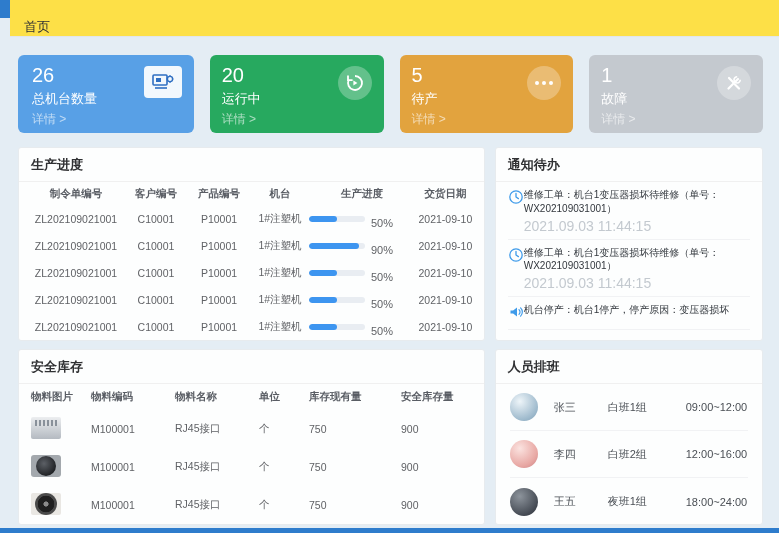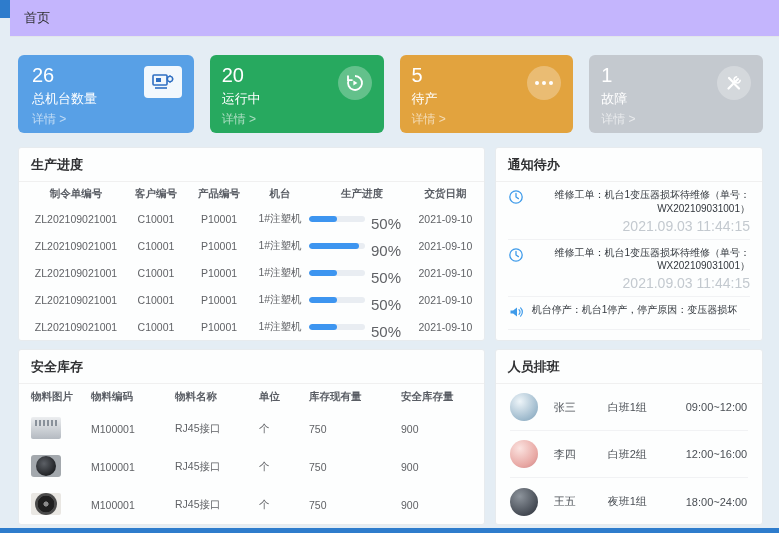--- a/index.html
+++ b/index.html
@@ -2,21 +2,21 @@
 <html><head>
 <meta charset="utf-8">
 <style>
   *{margin:0;padding:0;box-sizing:border-box;}
   body{background:#ffffff;font-family:"Liberation Sans","DejaVu Sans",sans-serif;}
   .page{position:relative;width:779px;height:536px;background:#e4edf4;overflow:hidden;}
   .corner{position:absolute;left:0;top:0;width:10px;height:18px;background:#2e7ccc;}
   .bottom-white{position:absolute;left:0;right:0;bottom:0;height:3px;background:#ffffff;}
   .bottom-strip{position:absolute;left:0;right:0;bottom:3px;height:5px;background:#2e7ccc;}
 
-  .topbar{position:absolute;left:10px;top:0;right:0;height:37px;background:#c4b5fd;border-bottom:1px solid #e2e6ea;display:flex;align-items:center;}
+  .topbar{position:absolute;left:10px;top:0;right:0;height:37px;background:#fde047;border-bottom:1px solid #e2e6ea;display:flex;align-items:flex-end;}
   .tab{font-size:13px;color:#303133;padding:0 14px;cursor:pointer;}
 
   .main{position:absolute;left:10px;top:37px;right:10px;bottom:10px;padding:8px 6px 0 8px;}
 
   .cards{display:flex;gap:16px;margin-top:10px;}
   .card{flex:1;height:78px;border-radius:6px;padding:9px 12px 5px;display:flex;flex-direction:column;color:#fff;cursor:pointer;}
   .c-blue{background:#58a0e6;padding-left:14px;}
   .c-green{background:#27a95f;}
   .c-orange{background:#e2a33e;}
   .c-gray{background:#c4c9cf;}
@@ -33,24 +33,24 @@
   .panel{background:#fdfefe;border:1px solid #e7ebee;border-radius:3px;overflow:hidden;display:flex;flex-direction:column;}
   .panel-title{font-size:13px;font-weight:bold;color:#303133;padding:8px 12px 7px;border-bottom:1px solid #f0f0f0;}
 
   .prow{display:grid;grid-template-columns:98px 62px 64px 58px 106px 1fr;align-items:center;padding:0 8px;height:27px;font-size:10.5px;color:#606266;white-space:nowrap;text-align:center;}
   .prow span{overflow:hidden;}
   .phead{height:26px;font-weight:bold;color:#595d64;}
   .prow.body-row{cursor:pointer;}
   .c-prog{display:flex;align-items:center;gap:6px;overflow:visible;}
   .track{width:56px;height:6px;border-radius:3px;background:#e9edf2;overflow:hidden;display:inline-block;flex:0 0 56px;}
   .fill{display:block;height:100%;background:#3d95f0;border-radius:3px;}
-  .pct{font-size:15px;color:#606266;margin-top:9px;}
+  .pct{font-size:11px;color:#606266;margin-top:9px;}
 
   .nlist{padding:0 12px;flex:1;overflow:hidden;}
-  .nitem{display:flex;gap:8px;padding:6px 0 5px;border-bottom:1px solid #f1f2f4;cursor:pointer;text-align:right;}
+  .nitem{display:flex;padding:6px 0 5px;border-bottom:1px solid #f1f2f4;cursor:pointer;}
   .nitem:last-child{border-bottom:none;}
   .nicon{flex:0 0 16px;padding-top:1px;}
   .nbody{min-width:0;}
   .ntext{font-size:10px;color:#32373d;line-height:1.38;}
   .ntime{font-size:14px;color:#c3c9cf;margin-top:2px;}
 
   .inv-head,.inv-row{display:grid;grid-template-columns:60px 84px 84px 50px 92px 1fr;align-items:center;padding:0 12px;font-size:10.5px;color:#606266;white-space:nowrap;}
   .inv-head{height:26px;font-weight:bold;color:#595d64;}
   .inv-row{height:38px;cursor:pointer;}
   .mat-img{width:30px;height:22px;display:inline-block;border-radius:2px;position:relative;background:#d7dade;}

